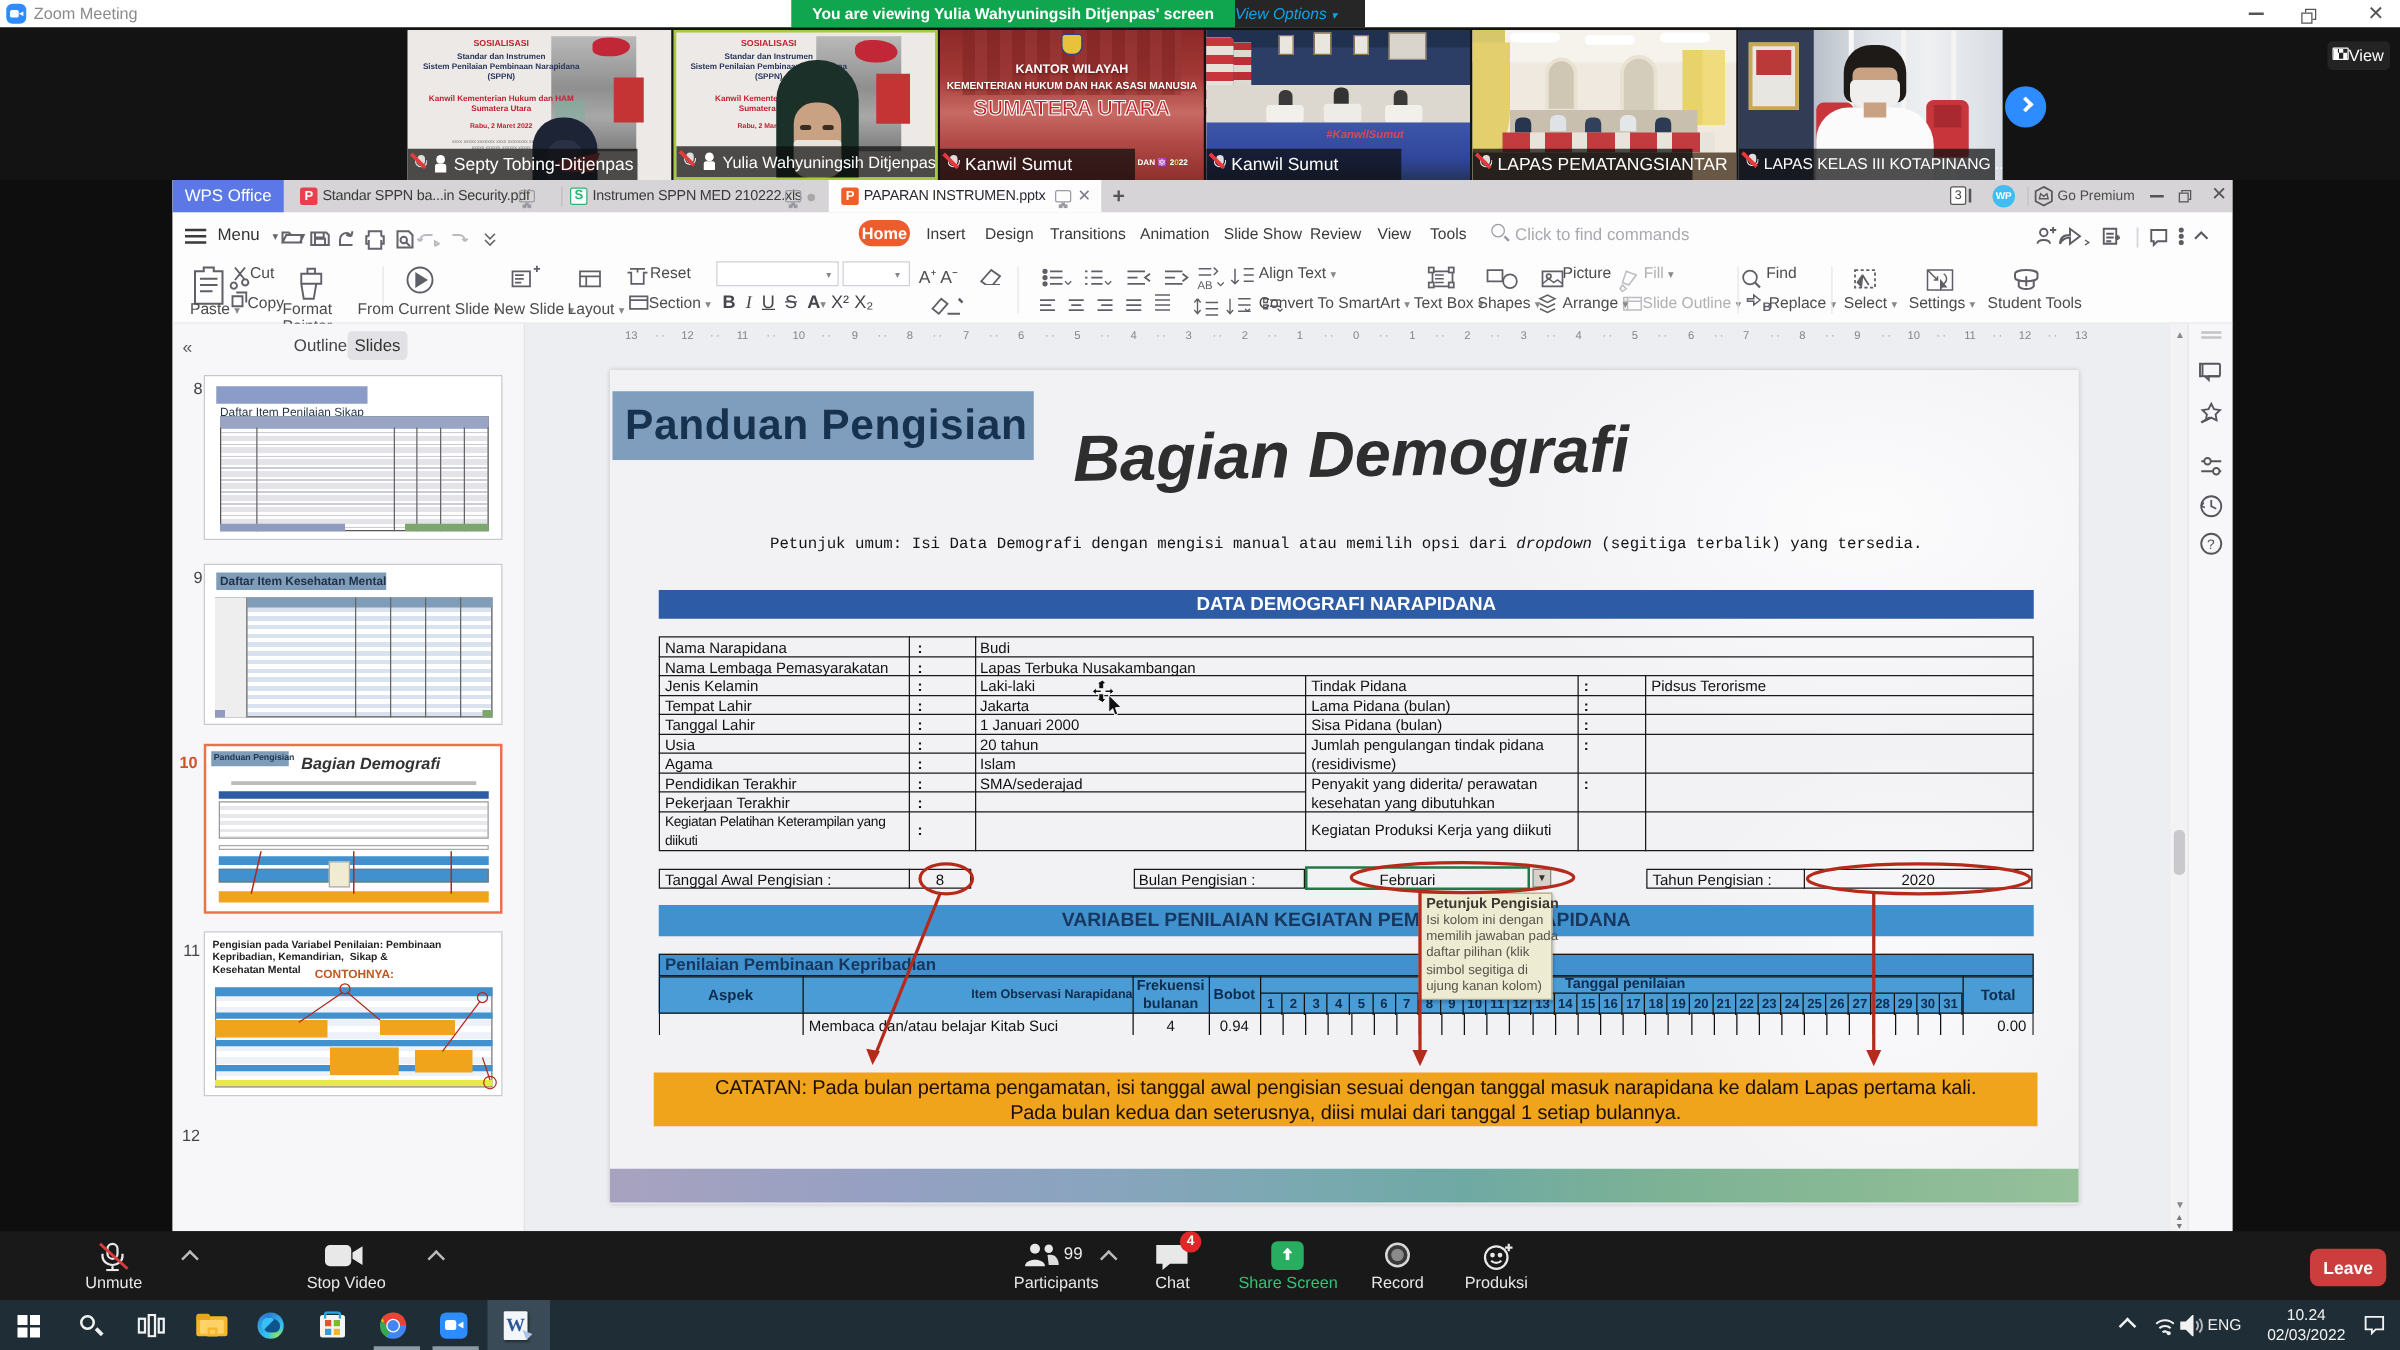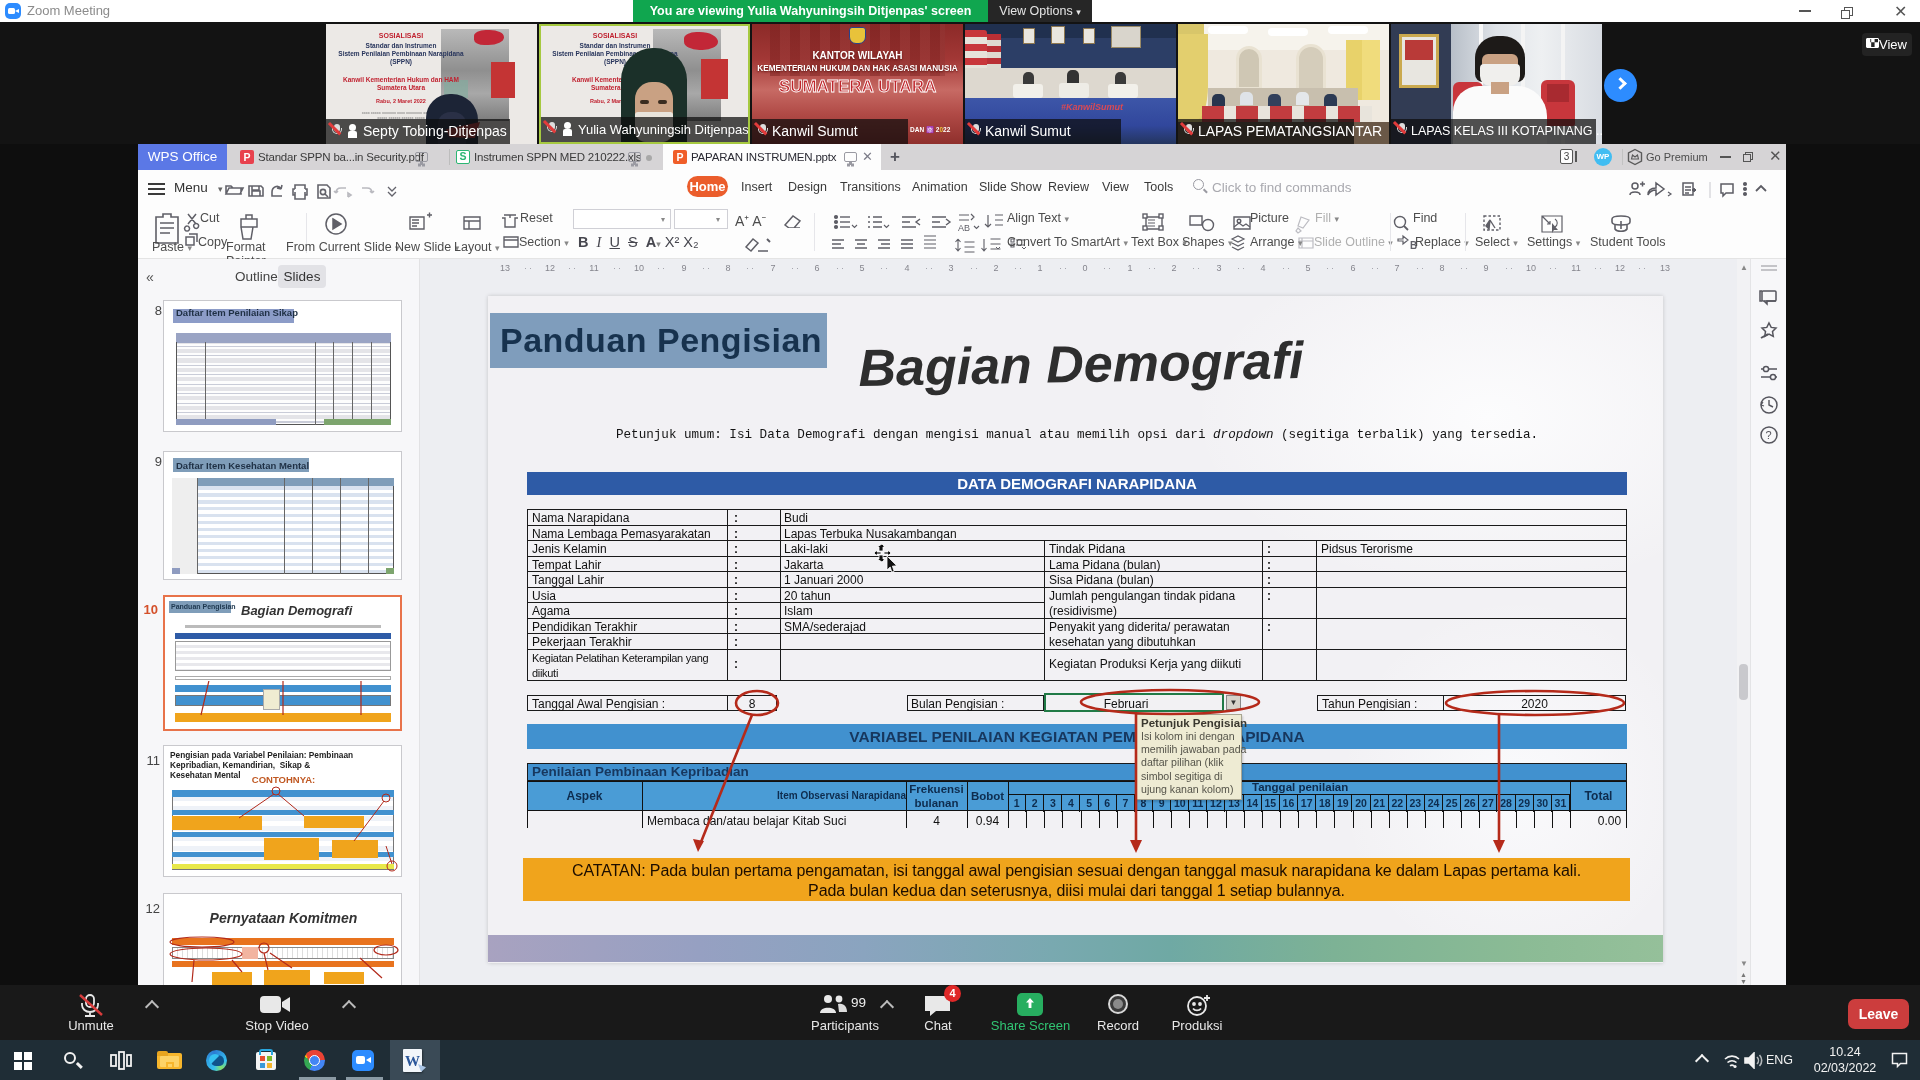--- a/index.html
+++ b/index.html
@@ -7,21 +7,21 @@
 body, .scr { font-family:"Liberation Sans", sans-serif; }
 .ab { position:absolute; }
 .scr { position:relative; width:1920px; height:1080px; background:#0e0e0e; overflow:hidden; }
 
 .tbar { left:0; top:0; width:1920px; height:22px; background:#ffffff; }
 .zmico { left:5px; top:3px; width:16px; height:16px; border-radius:5px; background:#2d8cff; }
 .zmico:after { content:""; position:absolute; left:3px; top:5px; width:7px; height:6px; border-radius:1.5px; background:#fff; }
 .zmico:before { content:""; position:absolute; right:2px; top:6px; width:4px; height:4px; background:#fff; clip-path:polygon(0 50%,100% 0,100% 100%); }
 .tbar-txt { left:27px; top:3px; font-size:13px; color:#8b8b8b; }
 .greenbar { left:633px; top:0; width:355px; height:22px; background:#10a64f; color:#fff; font-size:12.5px; font-weight:bold; text-align:center; line-height:22px; }
-.viewopt { left:988px; top:0; width:104px; height:22px; background:#262626; color:#e5e5e5; font-size:12.5px; text-align:center; line-height:22px; }
+.viewopt { left:988px; top:0; width:104px; height:22px; background:#262626; color:#0ea5e9; font-size:12.5px; line-height:22px;font-style:italic; }
 
 .vstrip { left:0; top:22px; width:1920px; height:122px; background:#131313; }
 .vtile { position:absolute; top:2px; height:120px; width:211px; overflow:hidden; background:#555; }
 .nmbar { position:absolute; left:0; bottom:0; height:25px; background:rgba(12,12,12,0.72); color:#fff; font-size:14px; line-height:25px; white-space:nowrap; }
 .micico { display:inline-block; position:relative; width:12px; height:14px; margin:0 3px 0 5px; vertical-align:-2px; }
 .micico i { position:absolute; left:3px; top:0; width:6px; height:8px; background:#ddd; border-radius:3px; }
 .micico u { position:absolute; left:1px; top:4px; width:10px; height:6px; border:1.5px solid #ddd; border-top:none; border-radius:0 0 6px 6px; }
 .micico s { position:absolute; left:-1px; top:-2px; width:16px; height:2.5px; background:#e23b3b; transform:rotate(45deg); transform-origin:0 0; }
 .pinico { display:inline-block; position:relative; width:13px; height:14px; margin-right:4px; vertical-align:-2px; }
 .pinico:before { content:""; position:absolute; left:3px; top:0; width:7px; height:7px; border-radius:50%; background:#fff; }
@@ -443,21 +443,21 @@
     </div>
 
     <div class="ab lpanel" id="lpanel">
       <div class="ab" style="left:8px;top:10px;font-size:14px;color:#555">«</div>
       <div class="ab" style="left:97px;top:10px;font-size:13.5px;color:#444">Outline</div>
       <div class="ab" style="left:140px;top:6px;width:48px;height:23px;background:#e2e2e6;border-radius:4px;font-size:13.5px;color:#333;text-align:center;line-height:23px">Slides</div>
 
       <div class="tnum" style="top:44px">8</div>
       <div class="thumb" style="top:41px;height:132px">
         <div class="ab" style="left:9px;top:8px;width:121px;height:14px;background:#8c9cc8"></div>
-        <div class="ab" style="left:12px;top:6px;font-size:9.5px;font-weight:bold;color:#1f3045;white-space:nowrap">Daftar Item Penilaian Sikap</div>
+        <div class="ab" style="left:12px;top:24px;font-size:9.5px;font-weight:normal;color:#1f3045;white-space:nowrap">Daftar Item Penilaian Sikap</div>
         <div class="ab" style="left:12px;top:32px;width:215px;height:92px;border:1px solid #555;background:
           linear-gradient(#9aa4c4 0 0) 0 0/215px 9px no-repeat,
           repeating-linear-gradient(180deg,#fdfdfd 0 2px,#c9ccd8 2px 3.2px,#fdfdfd 3.2px 5px,#e4e4e8 5px 9.5px)"></div>
         <div class="ab" style="left:12px;top:32px;width:215px;height:9px;background:#9aa4c4"></div>
         <div class="ab" style="left:12px;top:41px;width:30px;height:83px;border-right:1px solid #666"></div>
         <div class="ab" style="left:42px;top:41px;width:110px;height:83px;border-right:1px solid #666"></div>
         <div class="ab" style="left:152px;top:41px;width:18px;height:83px;border-right:1px solid #666"></div>
         <div class="ab" style="left:170px;top:41px;width:19px;height:83px;border-right:1px solid #666"></div>
         <div class="ab" style="left:189px;top:41px;width:19px;height:83px;border-right:1px solid #666"></div>
         <div class="ab" style="left:12px;top:118px;width:100px;height:6px;background:#8f9cc0"></div>
@@ -521,39 +521,20 @@
               <circle cx="112" cy="5" r="4"></circle>
               <path d="M110 8 L75 32 M114 8 L140 30"></path>
               <circle cx="222" cy="12" r="4"></circle>
               <path d="M220 15 L190 55 M222 60 l6 18"></path>
               <circle cx="228" cy="80" r="5"></circle>
             </g>
           </svg>
       </div>
 
       <div class="tnum" style="top:642px;left:6px">12</div>
-      <div class="thumb" style="top:634px;height:92px;border-bottom:none">
-        <div class="ab" style="left:0;top:16px;width:239px;font-size:14px;font-style:italic;font-weight:bold;color:#333;text-align:center;white-space:nowrap">Pernyataan Komitmen</div>
-        <div class="ab" style="left:8px;top:44px;width:222px;height:7px;background:#e8731e"></div>
-        <div class="ab" style="left:8px;top:53px;width:222px;height:12px;border:1px solid #888;background:repeating-linear-gradient(90deg,#fff 0 4px,#ddd 4px 5px)"></div>
-        <div class="ab" style="left:78px;top:53px;width:16px;height:12px;background:#f2b4a0"></div>
-        <div class="ab" style="left:8px;top:67px;width:222px;height:6px;background:#e8731e"></div>
-        <div class="ab" style="left:48px;top:78px;width:40px;height:13px;background:#f0a41c"></div>
-        <div class="ab" style="left:100px;top:76px;width:46px;height:16px;background:#f0a41c"></div>
-        <div class="ab" style="left:160px;top:78px;width:40px;height:12px;background:#f0a41c"></div>
-        <svg class="ab" style="left:0;top:40px" width="239" height="52" viewBox="0 0 239 52">
-            <g stroke="#b22a1b" stroke-width="1.2" fill="none">
-              <ellipse cx="38" cy="8" rx="32" ry="5"></ellipse>
-              <ellipse cx="42" cy="20" rx="36" ry="6"></ellipse>
-              <circle cx="100" cy="14" r="5"></circle>
-              <path d="M30 26 L28 48 M68 26 L78 38 M100 19 L104 36 M106 19 L128 34 M196 24 L218 44"></path>
-              <ellipse cx="222" cy="16" rx="12" ry="5"></ellipse>
-            </g>
-          </svg>
-      </div>
     </div>
 
     <div class="ab canvas" id="canvas">
       <div class="ab" id="ruler" style="left:0;top:0;width:1317px;height:20px;font-size:9px;color:#85858d">
           <span class="ab" style="left:75px;top:4px;width:20px;text-align:center">13</span>
           <span class="ab" style="left:120px;top:4px;width:20px;text-align:center">12</span>
           <span class="ab" style="left:164px;top:4px;width:20px;text-align:center">11</span>
           <span class="ab" style="left:209px;top:4px;width:20px;text-align:center">10</span>
           <span class="ab" style="left:254px;top:4px;width:20px;text-align:center">9</span>
           <span class="ab" style="left:298px;top:4px;width:20px;text-align:center">8</span>

